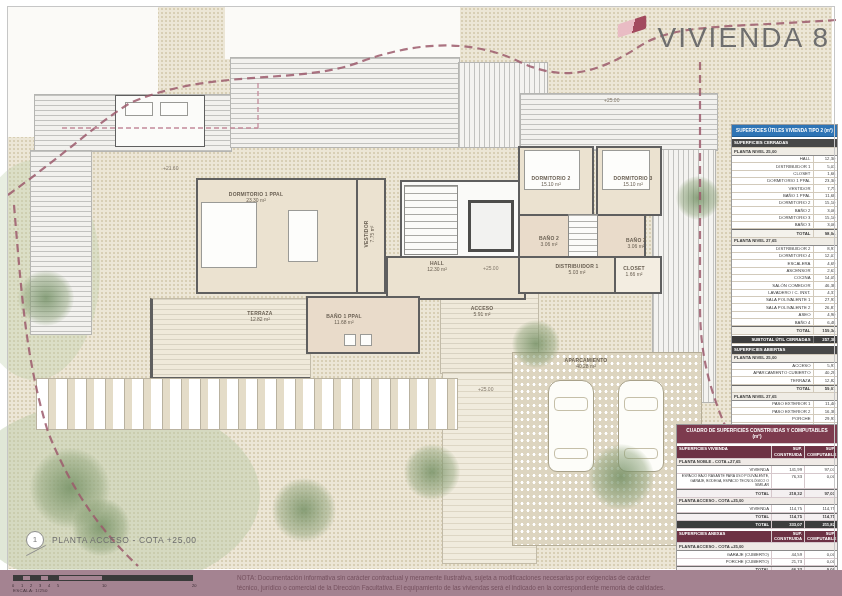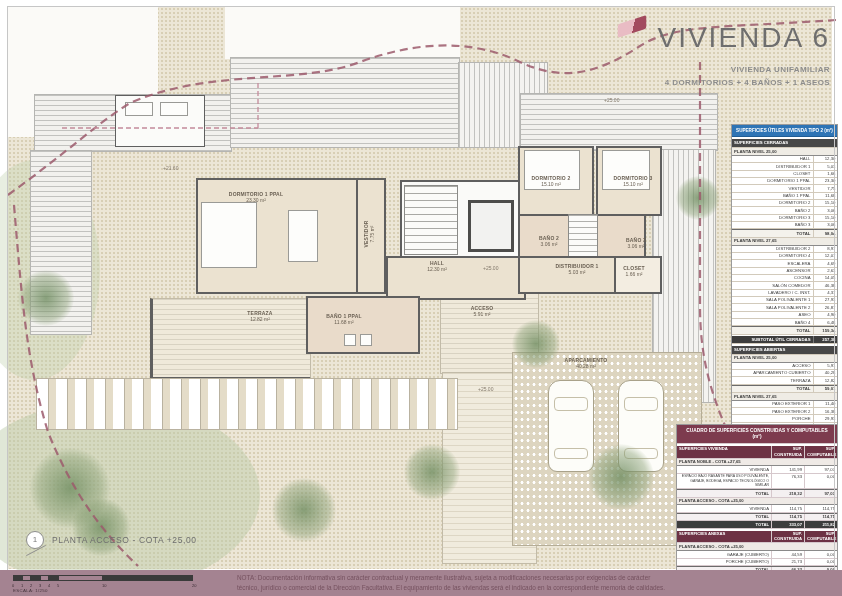--- a/index.html
+++ b/index.html
@@ -209,25 +209,21 @@
     </div>
   <div class="lab-layer">
       <div class="lvl" style="left: 163px; top: 165px;">+21.60</div>
       <div class="lvl" style="left: 604px; top: 97px;">+25.00</div>
       <div class="lvl" style="left: 483px; top: 265px;">+25.00</div>
       <div class="lvl" style="left: 478px; top: 386px;">+25.00</div>
     </div>
 
   <div class="titleblock">
     <div>
-      <span class="logo"></span><span class="t-main">VIVIENDA 6</span>
-    </div>
-    <div class="t-sub">
-      <div>VIVIENDA UNIFAMILIAR</div>
-      <div>4 DORMITORIOS + 4 BAÑOS + 1 ASEOS</div>
+      <span class="logo"></span><span class="t-main">VIVIENDA 8</span>
     </div>
   </div>
 
   <div id="table1">
       <div class="t1 t1-head">SUPERFICIES ÚTILES VIVIENDA TIPO 2 (m²)</div>
       <div class="t1 t1-sec">SUPERFICIES CERRADAS</div>
       <div class="t1 t1-sub">PLANTA NIVEL 25,00</div>
       <div class="t1 t1-row">
         <div class="t1l">HALL</div>
         <div class="t1v">12,30</div>

